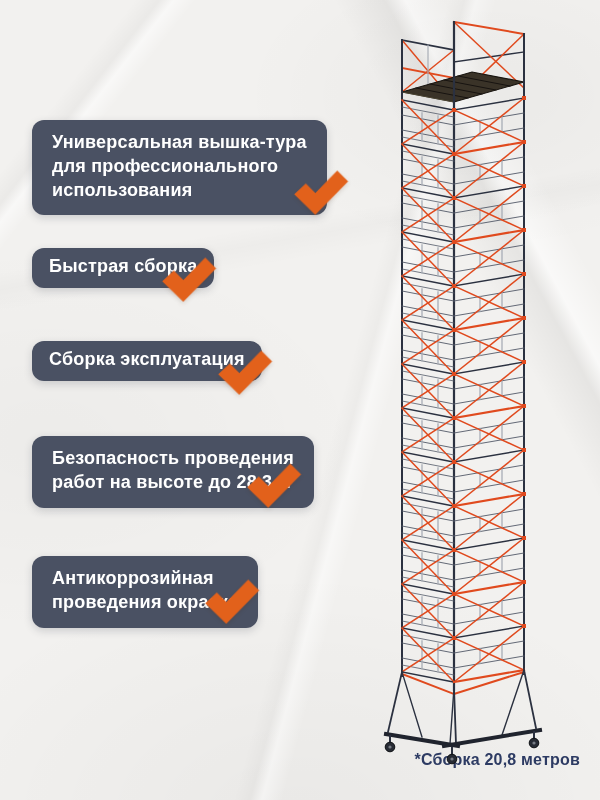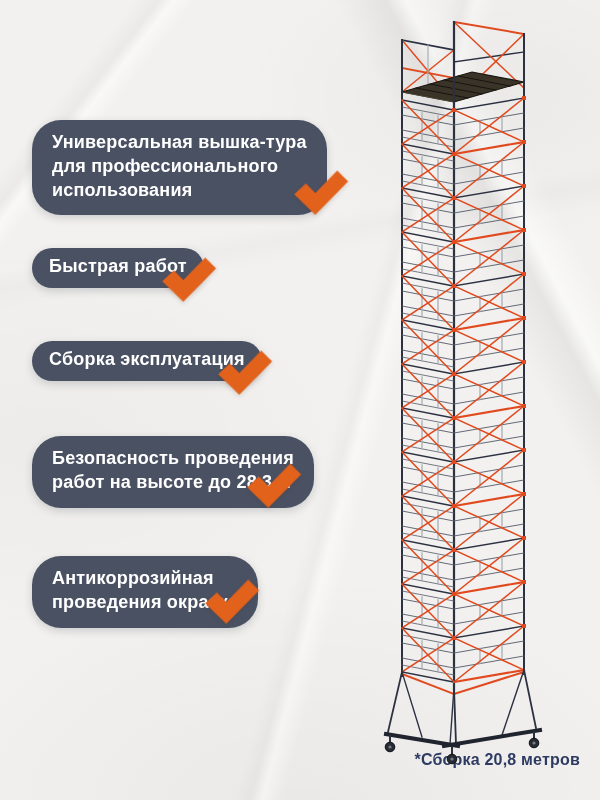--- a/index.html
+++ b/index.html
@@ -12,21 +12,21 @@
       radial-gradient(ellipse 520px 320px at 8% 55%, rgba(0,0,0,0.022), transparent 62%),
       linear-gradient(128deg, transparent 11%, rgba(0,0,0,0.03) 13%, rgba(255,255,255,0.5) 14.2%, transparent 16%),
       linear-gradient(105deg, transparent 55%, rgba(0,0,0,0.025) 57%, rgba(255,255,255,0.45) 58.5%, transparent 61%),
       linear-gradient(62deg, transparent 74%, rgba(0,0,0,0.05) 79%, rgba(255,255,255,0.55) 81%, transparent 85%),
       linear-gradient(170deg, transparent 30%, rgba(0,0,0,0.02) 32%, transparent 34.5%),
       radial-gradient(ellipse 600px 380px at 50% 102%, rgba(0,0,0,0.035), transparent 65%);
   }
   .badge{
     position:absolute;left:32px;
     background:var(--badge_bg,#4a5163);
-    color:#fff;border-radius:29px;
+    color:#fff;border-radius:12px;
     font-weight:700;font-size:18px;line-height:1.32;letter-spacing:.2px;
     box-shadow:0 3px 8px rgba(40,45,60,0.18);
     z-index:2;
   }
   .badge .txt{white-space:pre-line;display:block;}
   .badge.large{padding:11px 20px 13px;}
   .badge.small{padding:7px 17px 9px;}
   .check{
     position:absolute;z-index:3;width:54px;height:45px;
     color:var(--check,#e2611b);
@@ -43,21 +43,21 @@
 </style>
 </head>
 <body>
 
 <div class="badge large" style="top:120px">
   <span class="txt">Универсальная вышка-тура
 для профессионального
 использования</span>
 </div>
 <div class="badge small" style="top:248px">
-  <span class="txt">Быстрая работ</span>
+  <span class="txt">Быстрая сборка</span>
 </div>
 <div class="badge small" style="top:341px">
   <span class="txt">Сборка эксплуатация</span>
 </div>
 <div class="badge large" style="top:436px">
   <span class="txt">Безопасность проведения
 работ на высоте до 28,3 м</span>
 </div>
 <div class="badge large" style="top:556px">
   <span class="txt">Антикоррозийная

